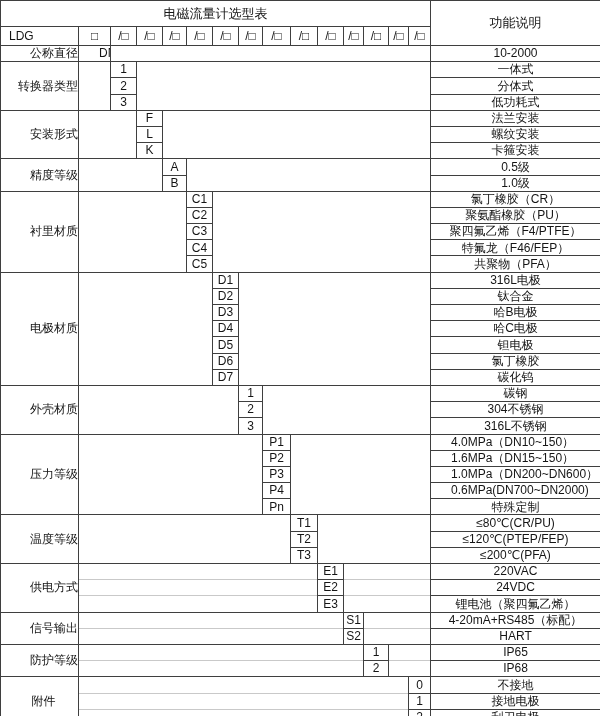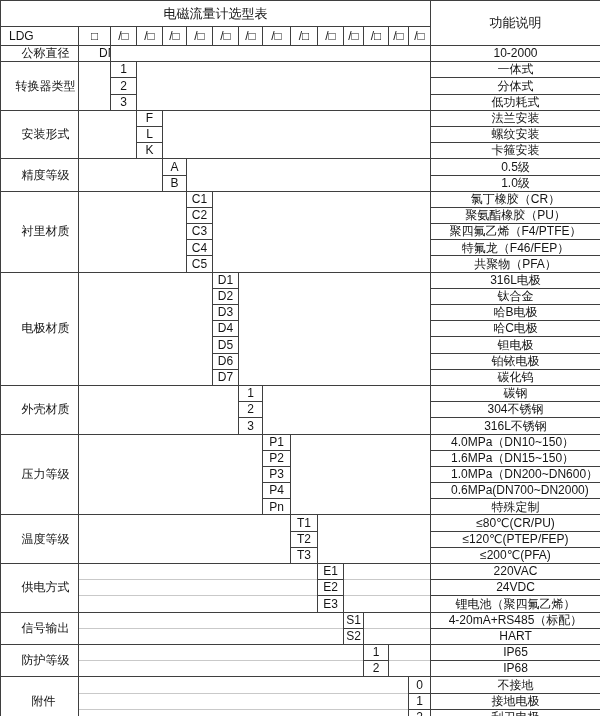--- a/index.html
+++ b/index.html
@@ -25,21 +25,21 @@
     line-height:1.05;
     text-align:center;
     vertical-align:middle;
     white-space:nowrap;
     overflow:hidden;
   }
   td.b{border:1px solid var(--border);}
   td.sp{border:0 none;}
   td.bt{border-top:1px solid var(--border);}
   td.gl{border-top:1px solid var(--gridline);}
-  td.label{text-align:center;padding-left:12px;}
+  td.label{text-align:right;padding-left:12px;}
   td.label-center{text-align:center;padding-left:8px;}
   td.ta-left{text-align:left;padding-left:20px;}
   tr.title-row{height:26px;}
   tr.ldg-row{height:19px;margin-left:36px;}
   tr.data{height:16.2px;}
   .title-cell{font-size:13px;}
   .ldg-label{text-align:left;padding-left:8px;}
   .fn-header{font-size:13px;}
 </style>
 </head>
@@ -176,21 +176,21 @@
       <tr class="data">
         <td class="b">D4</td>
         <td class="b">哈C电极</td>
       </tr>
       <tr class="data">
         <td class="b">D5</td>
         <td class="b">钽电极</td>
       </tr>
       <tr class="data">
         <td class="b">D6</td>
-        <td class="b">铂铱电极</td>
+        <td class="b">氯丁橡胶</td>
       </tr>
       <tr class="data">
         <td class="b">D7</td>
         <td class="b">碳化钨</td>
       </tr>
       <tr class="data">
         <td class="b label" rowspan="3">外壳材质</td>
         <td class="sp bt" rowspan="3" colspan="6"></td>
         <td class="b">1</td>
         <td class="sp bt" rowspan="3" colspan="7"></td>

